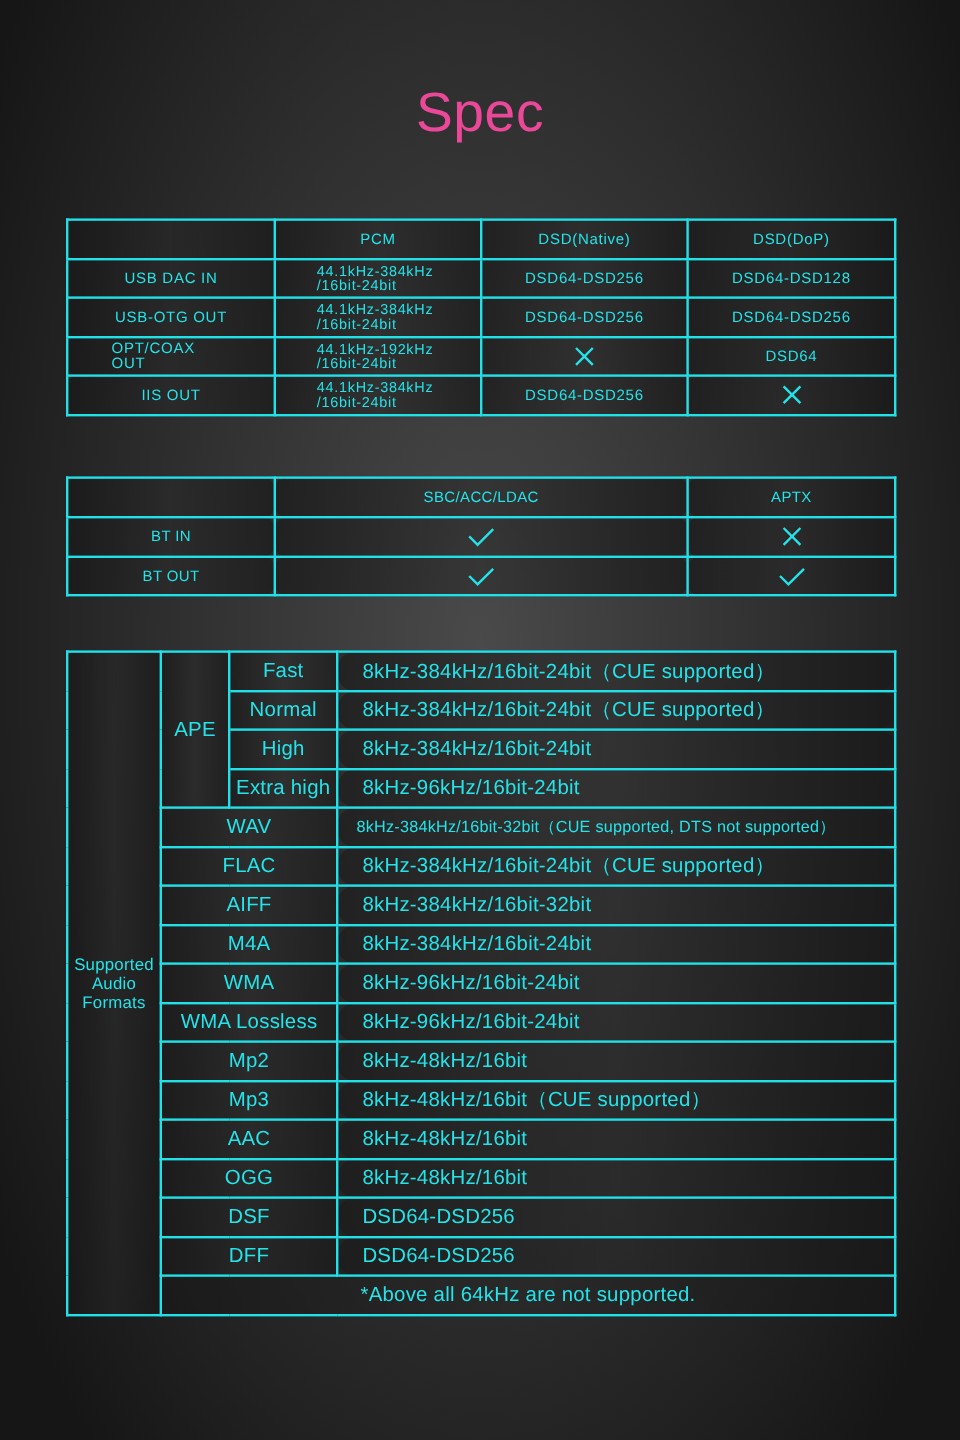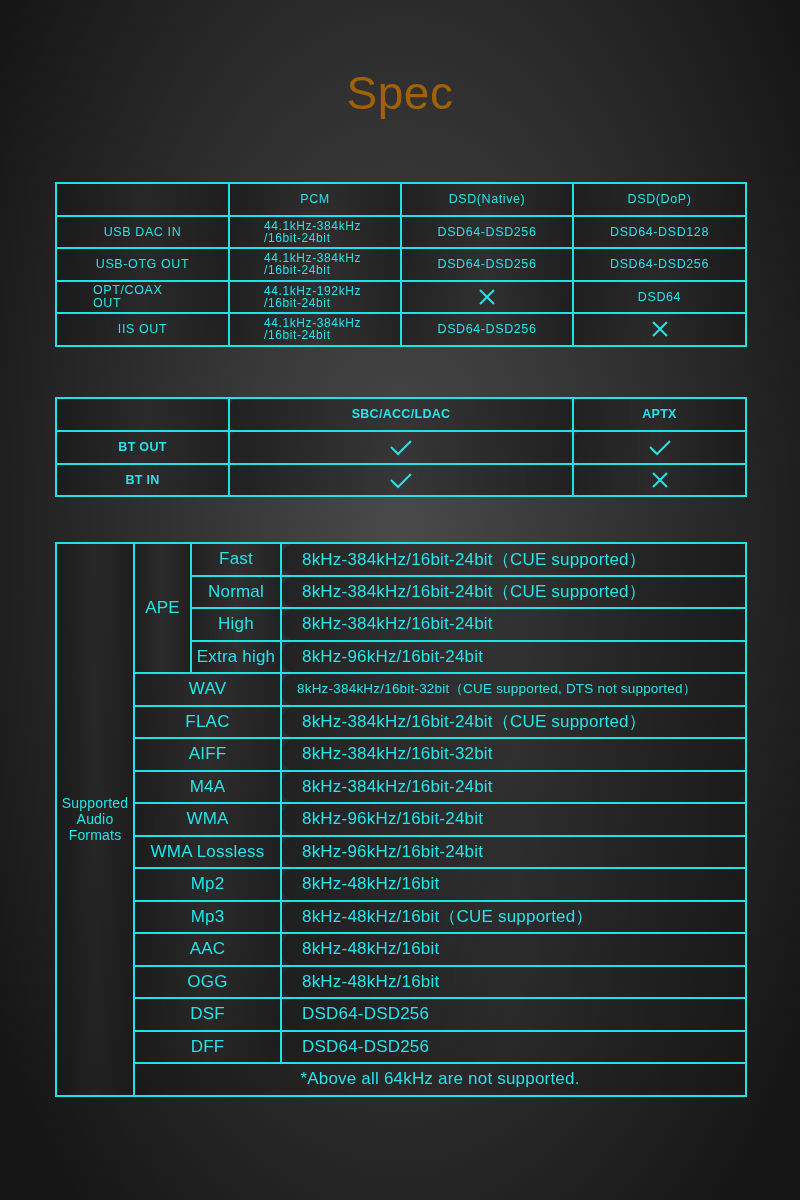--- a/index.html
+++ b/index.html
@@ -4,37 +4,37 @@
 <style>
   html, body { margin:0; padding:0; }
   body {
     width:800px; height:1200px; overflow:hidden; position:relative;
     background: radial-gradient(ellipse 60% 75% at 50% 45%, #4a4a4a 0%, #2e2e2e 55%, #161616 100%);
     font-family: "Liberation Sans", sans-serif;
     color:#22e4ea;
   }
   .title {
     position:absolute; left:0; top:66px; width:800px; text-align:center;
-    font-size:46px; color:#a16207; font-weight:normal; letter-spacing:0.5px;
+    font-size:46px; color:#ec4899; font-weight:normal; letter-spacing:0.5px;
   }
   table {
     position:absolute; border-collapse:collapse; table-layout:fixed;
     background: rgba(20,20,20,0.35);
   }
   td {
     border:2px solid #20e0e8; text-align:center; vertical-align:middle;
     padding:0; color:#22e4ea; overflow:hidden; white-space:nowrap;
     background: linear-gradient(90deg, rgba(25,25,25,0.55), rgba(60,60,60,0.25), rgba(25,25,25,0.55));
   }
   .t1 { left:55px; top:182px; width:690px; }
   .t1 td { height:30.5px; font-size:12.5px; font-weight:normal; letter-spacing:0.6px; }
   .t1 td.pcm { text-align:left; padding-left:34px; font-size:12px; line-height:12px; white-space:normal; }
   .t1 td.multi { line-height:13px; white-space:normal; }
   .t2 { left:55px; top:397px; width:690px; }
-  .t2 td { height:30.8px; font-size:12.5px; font-weight:bold; letter-spacing:0.3px;border-radius:10px; }
+  .t2 td { height:30.8px; font-size:12.5px; font-weight:normal; letter-spacing:0.3px;border-radius:10px; }
   .t3 { left:55px; top:542px; width:690px; }
   .t3 td { height:30.5px; font-size:17px; letter-spacing:0.2px; }
   .t3 td.val { text-align:left; padding-left:20px;border-radius:15px; }
   .t3 td.val.small { font-size:13.5px; padding-left:15px; }
   .t3 td.group { font-size:14px; line-height:16px; white-space:normal; }
   .t3 td.note { font-size:17px; }
   .mark { display:inline-block; vertical-align:middle; }
   svg { display:block; }
 </style>
 </head>
@@ -93,35 +93,35 @@
       <col style="width:344px">
       <col style="width:173px">
     </colgroup>
   <tbody>
       <tr>
     <td></td>
     <td>SBC/ACC/LDAC</td>
     <td>APTX</td>
   </tr>
   <tr>
+    <td>BT IN</td>
+    <td><span class="mark"><svg width="24" height="18" viewBox="0 0 24 18">
+              <path d="M2 9 L9 16 L22 3" stroke="#22e4ea" stroke-width="2" fill="none"></path>
+            </svg></span></td>
+    <td><span class="mark"><svg width="18" height="18" viewBox="0 0 18 18">
+              <path d="M2 2 L16 16 M16 2 L2 16" stroke="#22e4ea" stroke-width="2" fill="none"></path>
+            </svg></span></td>
+  </tr>
+  <tr>
     <td>BT OUT</td>
     <td><span class="mark"><svg width="24" height="18" viewBox="0 0 24 18">
               <path d="M2 9 L9 16 L22 3" stroke="#22e4ea" stroke-width="2" fill="none"></path>
             </svg></span></td>
     <td><span class="mark"><svg width="24" height="18" viewBox="0 0 24 18">
               <path d="M2 9 L9 16 L22 3" stroke="#22e4ea" stroke-width="2" fill="none"></path>
-            </svg></span></td>
-  </tr>
-  <tr>
-    <td>BT IN</td>
-    <td><span class="mark"><svg width="24" height="18" viewBox="0 0 24 18">
-              <path d="M2 9 L9 16 L22 3" stroke="#22e4ea" stroke-width="2" fill="none"></path>
-            </svg></span></td>
-    <td><span class="mark"><svg width="18" height="18" viewBox="0 0 18 18">
-              <path d="M2 2 L16 16 M16 2 L2 16" stroke="#22e4ea" stroke-width="2" fill="none"></path>
             </svg></span></td>
   </tr>
 </tbody>
   </table>
 
 <table class="t3">
   <colgroup>
       <col style="width:78px">
       <col style="width:57px">
       <col style="width:90px">

